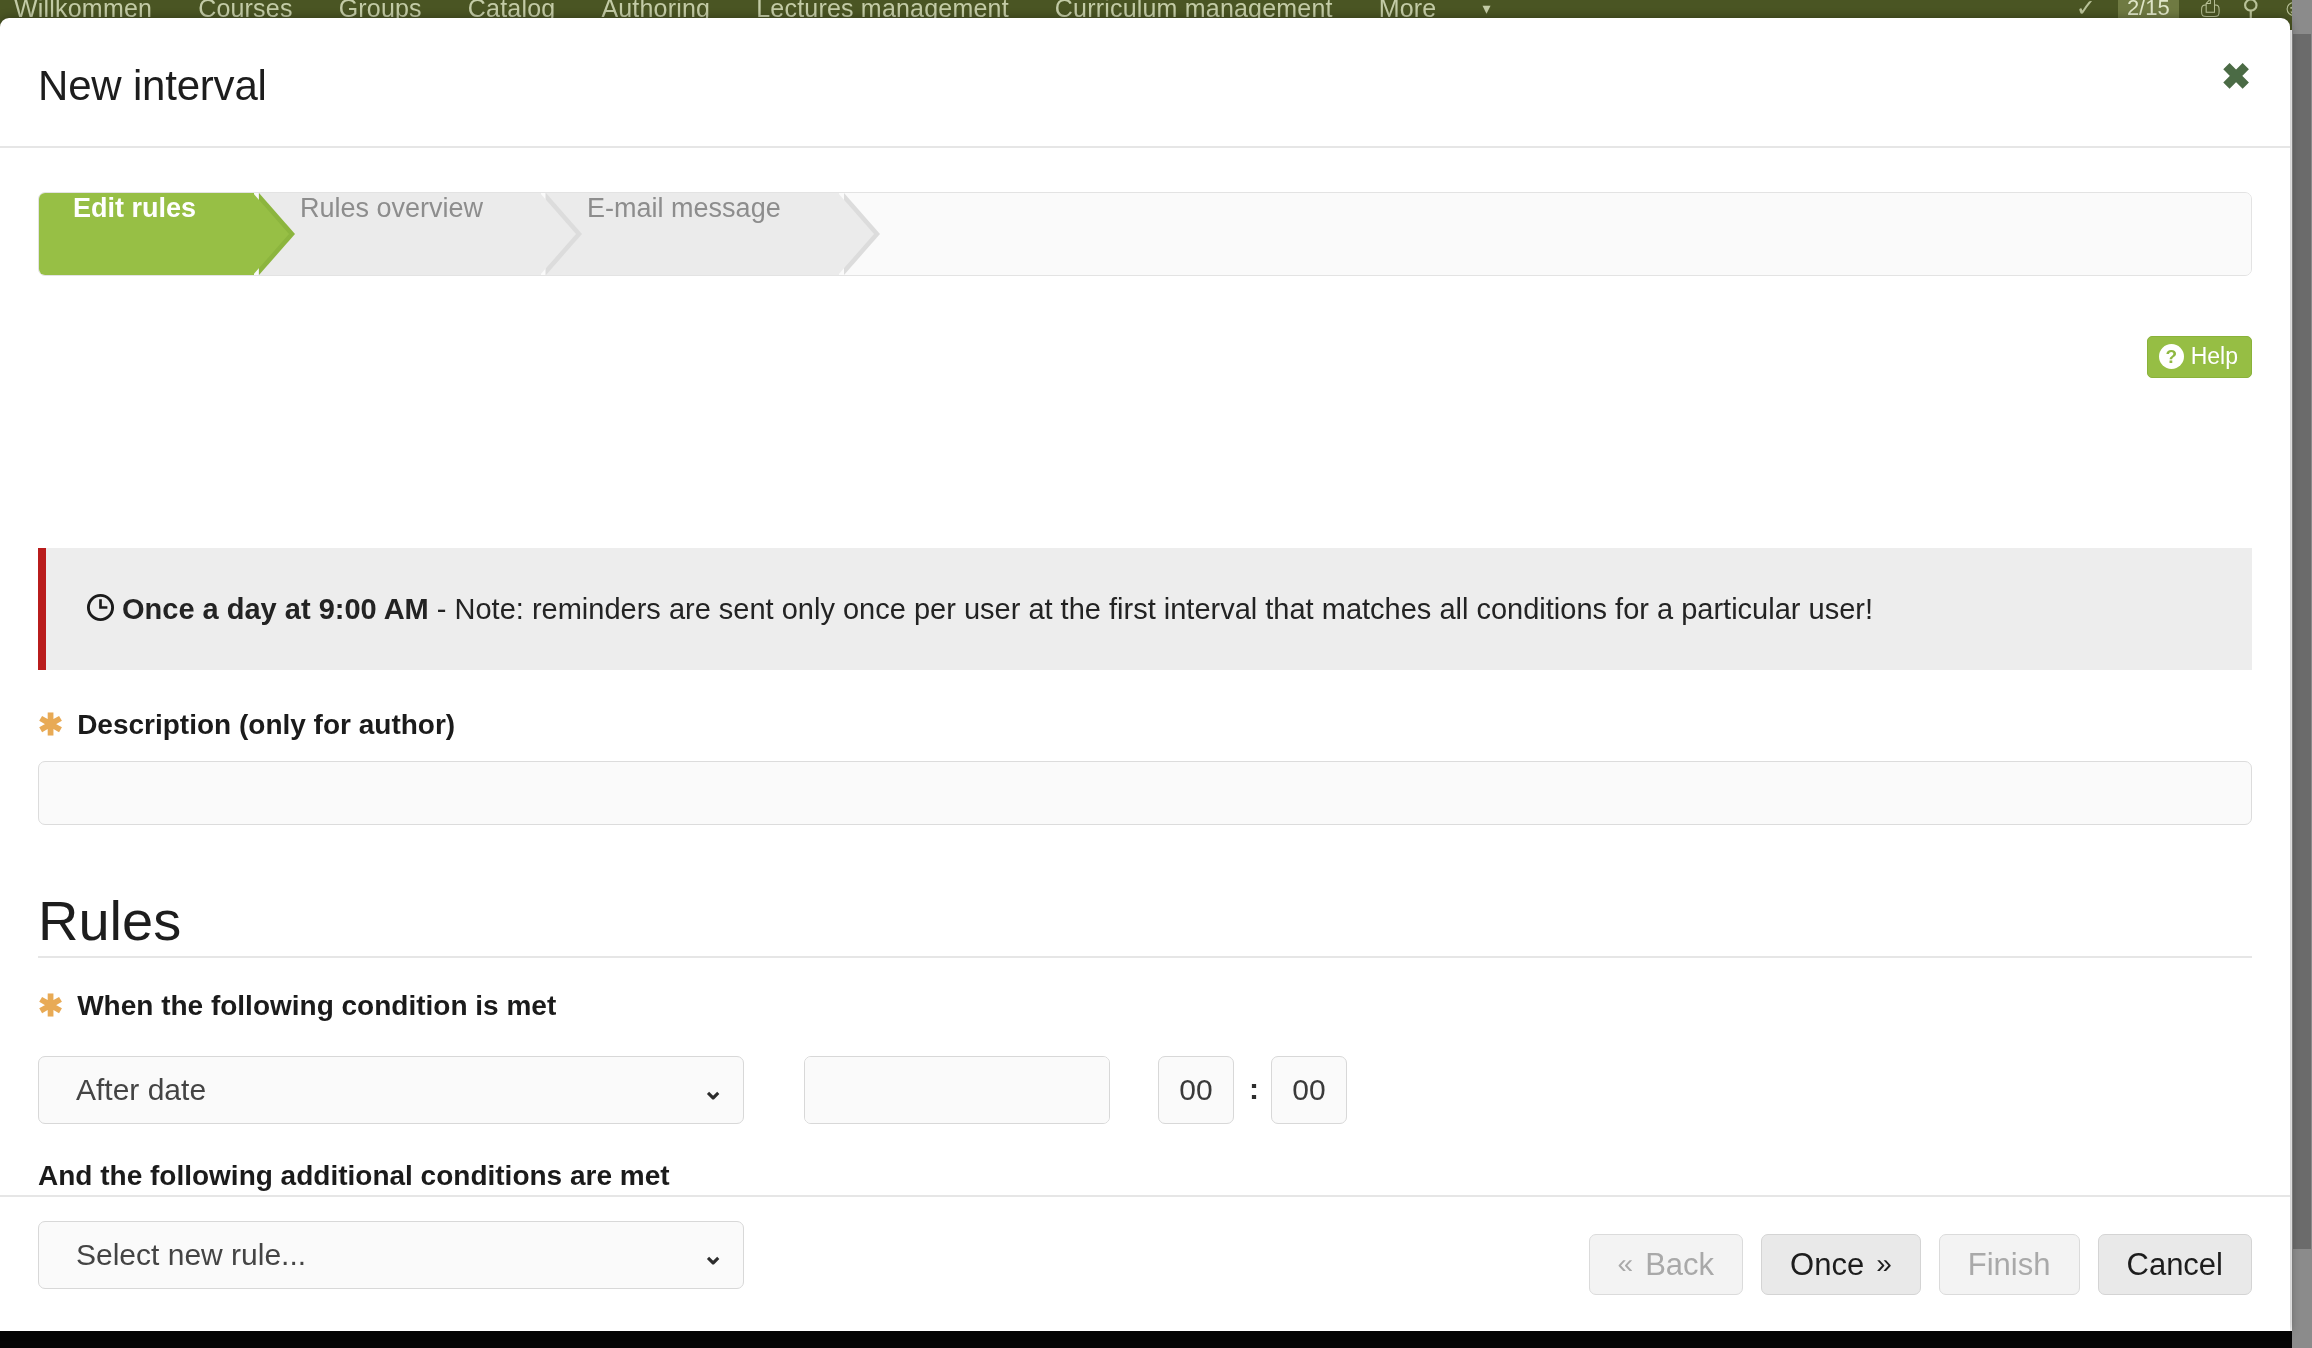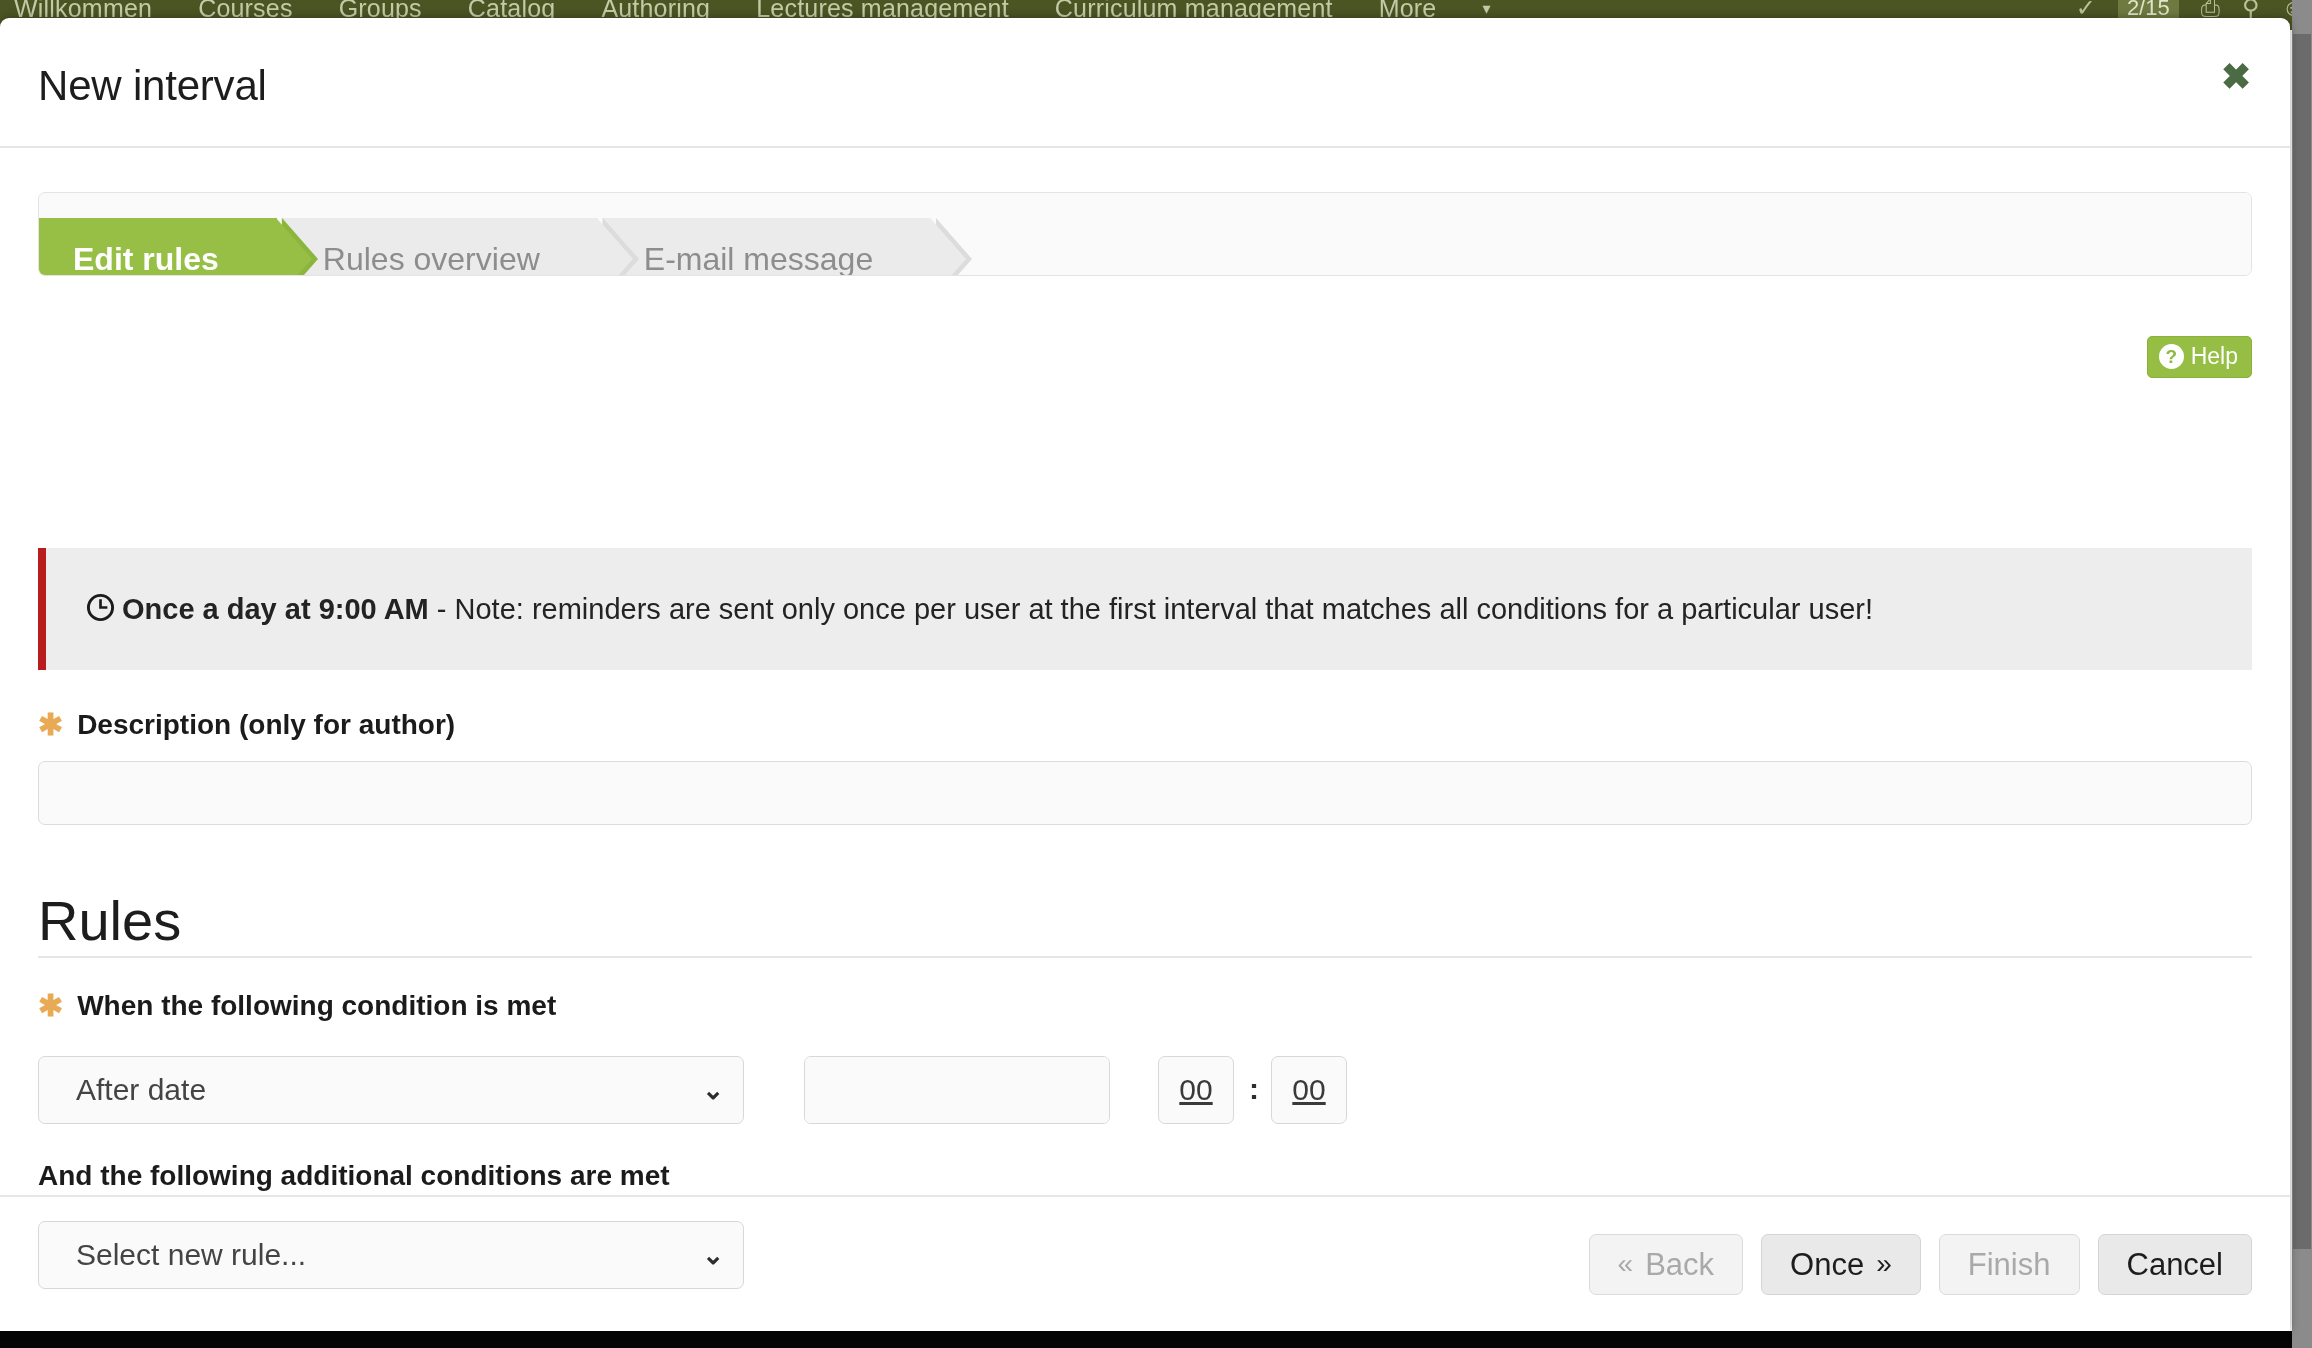--- a/index.html
+++ b/index.html
@@ -109,29 +109,28 @@
     width: 2214px; height: 84px;
     background: #fafafa;
     border: 1px solid #e3e3e3;
     border-radius: 7px;
     display: flex;
     overflow: hidden;
   }
   .step {
     position: relative;
     height: 100%;
-    display: flex; align-items: center;
+    display: flex; align-items: flex-start;
     padding: 0 58px 0 42px;
-    font-size: 32px;
+    font-size: 27px;
     color: #8d8d8d;
     background: #ebebeb;
     margin-right: 4px;
     cursor: pointer;
     white-space: nowrap;
-    margin-top: 25px;
   }
   .step::after {
     content: "";
     position: absolute; right: -35px; top: 0;
     width: 0; height: 0;
     border-top: 41px solid transparent;
     border-bottom: 41px solid transparent;
     border-left: 36px solid #ebebeb;
     z-index: 2;
   }
@@ -257,21 +256,20 @@
   .time-field {
     position: absolute; top: 908px;
     width: 76px; height: 68px;
     background: #fafafa;
     border: 1px solid #d8d8d8;
     border-radius: 7px;
     text-align: center;
     font-size: 30px; color: #3a3a3a;
     font-family: "Liberation Sans", sans-serif;
     outline: none;
-    text-decoration: underline;
   }
   .time-colon {
     position: absolute; left: 1249px; top: 924px;
     font-size: 30px; color: #2d2d2d; font-weight: bold;
   }
 
   
   .modal-footer {
     position: absolute; left: 0; bottom: 0;
     width: 100%; height: 136px;

